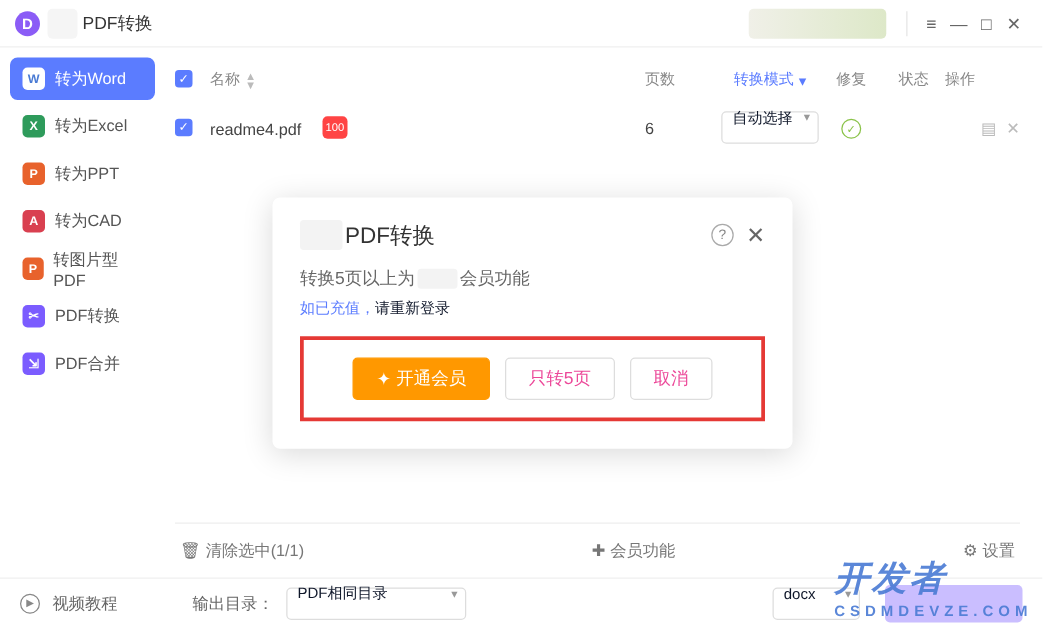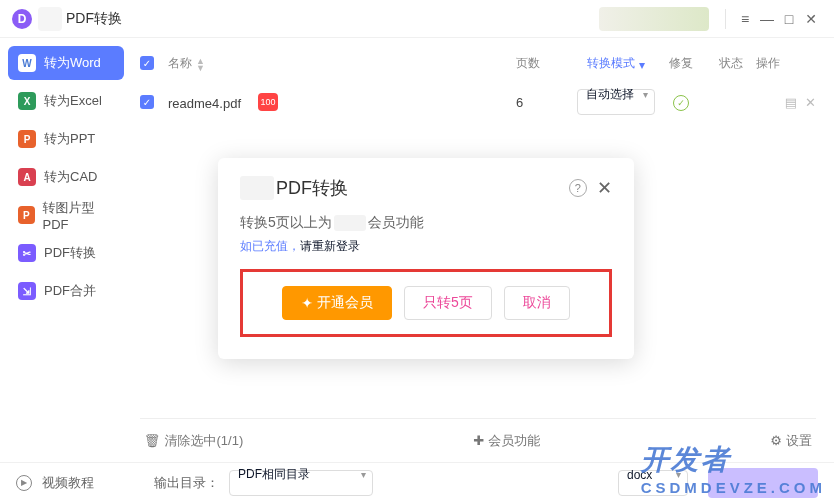--- a/index.html
+++ b/index.html
@@ -51,21 +51,21 @@
 .modal-close{font-size:18px;color:#666;cursor:pointer}
 .modal-msg{font-size:14px;color:#666;display:flex;align-items:center}
 .modal-msg .blur2{display:inline-block;width:32px;height:16px;background:#f3f3f3;border-radius:3px;margin:0 2px}
 .modal-link{font-size:12px;color:#5b7cff;margin-top:6px}
 .modal-link a{color:#0f172a;text-decoration:none;cursor:pointer}
 .btn-row{border:3px solid #e53935;padding:14px 10px;margin-top:14px;display:flex;gap:12px;justify-content:center}
 .btn{height:34px;padding:0 18px;border-radius:4px;font-size:14px;display:flex;align-items:center;gap:4px;cursor:pointer;border:1px solid #ddd;background:#fff;color:#ec4899}
 .btn.primary{background:#ff9800;border-color:#ff9800;color:#fff}
 .sort-arrows{font-size:9px;color:#bbb;line-height:7px}
 .watermark{position:absolute;right:8px;bottom:6px;font-size:28px;color:#4a7bd4;font-style:italic;font-weight:bold;opacity:.9;letter-spacing:2px;pointer-events:none}
-.watermark small{display:block;font-size:15px;letter-spacing:4px;color:#4a7bd4;font-style:normal;text-align:right}
+.watermark small{display:block;font-size:12px;letter-spacing:4px;color:#4a7bd4;font-style:normal;text-align:right}
 </style>
 </head>
 <body>
 
 <div class="titlebar">
   <div class="logo">D</div>
   <div class="blur"></div>
   <div class="app-title">PDF转换</div>
   <div class="titlebar-spacer"></div>
   <div class="titlebar-blur-right"></div>

